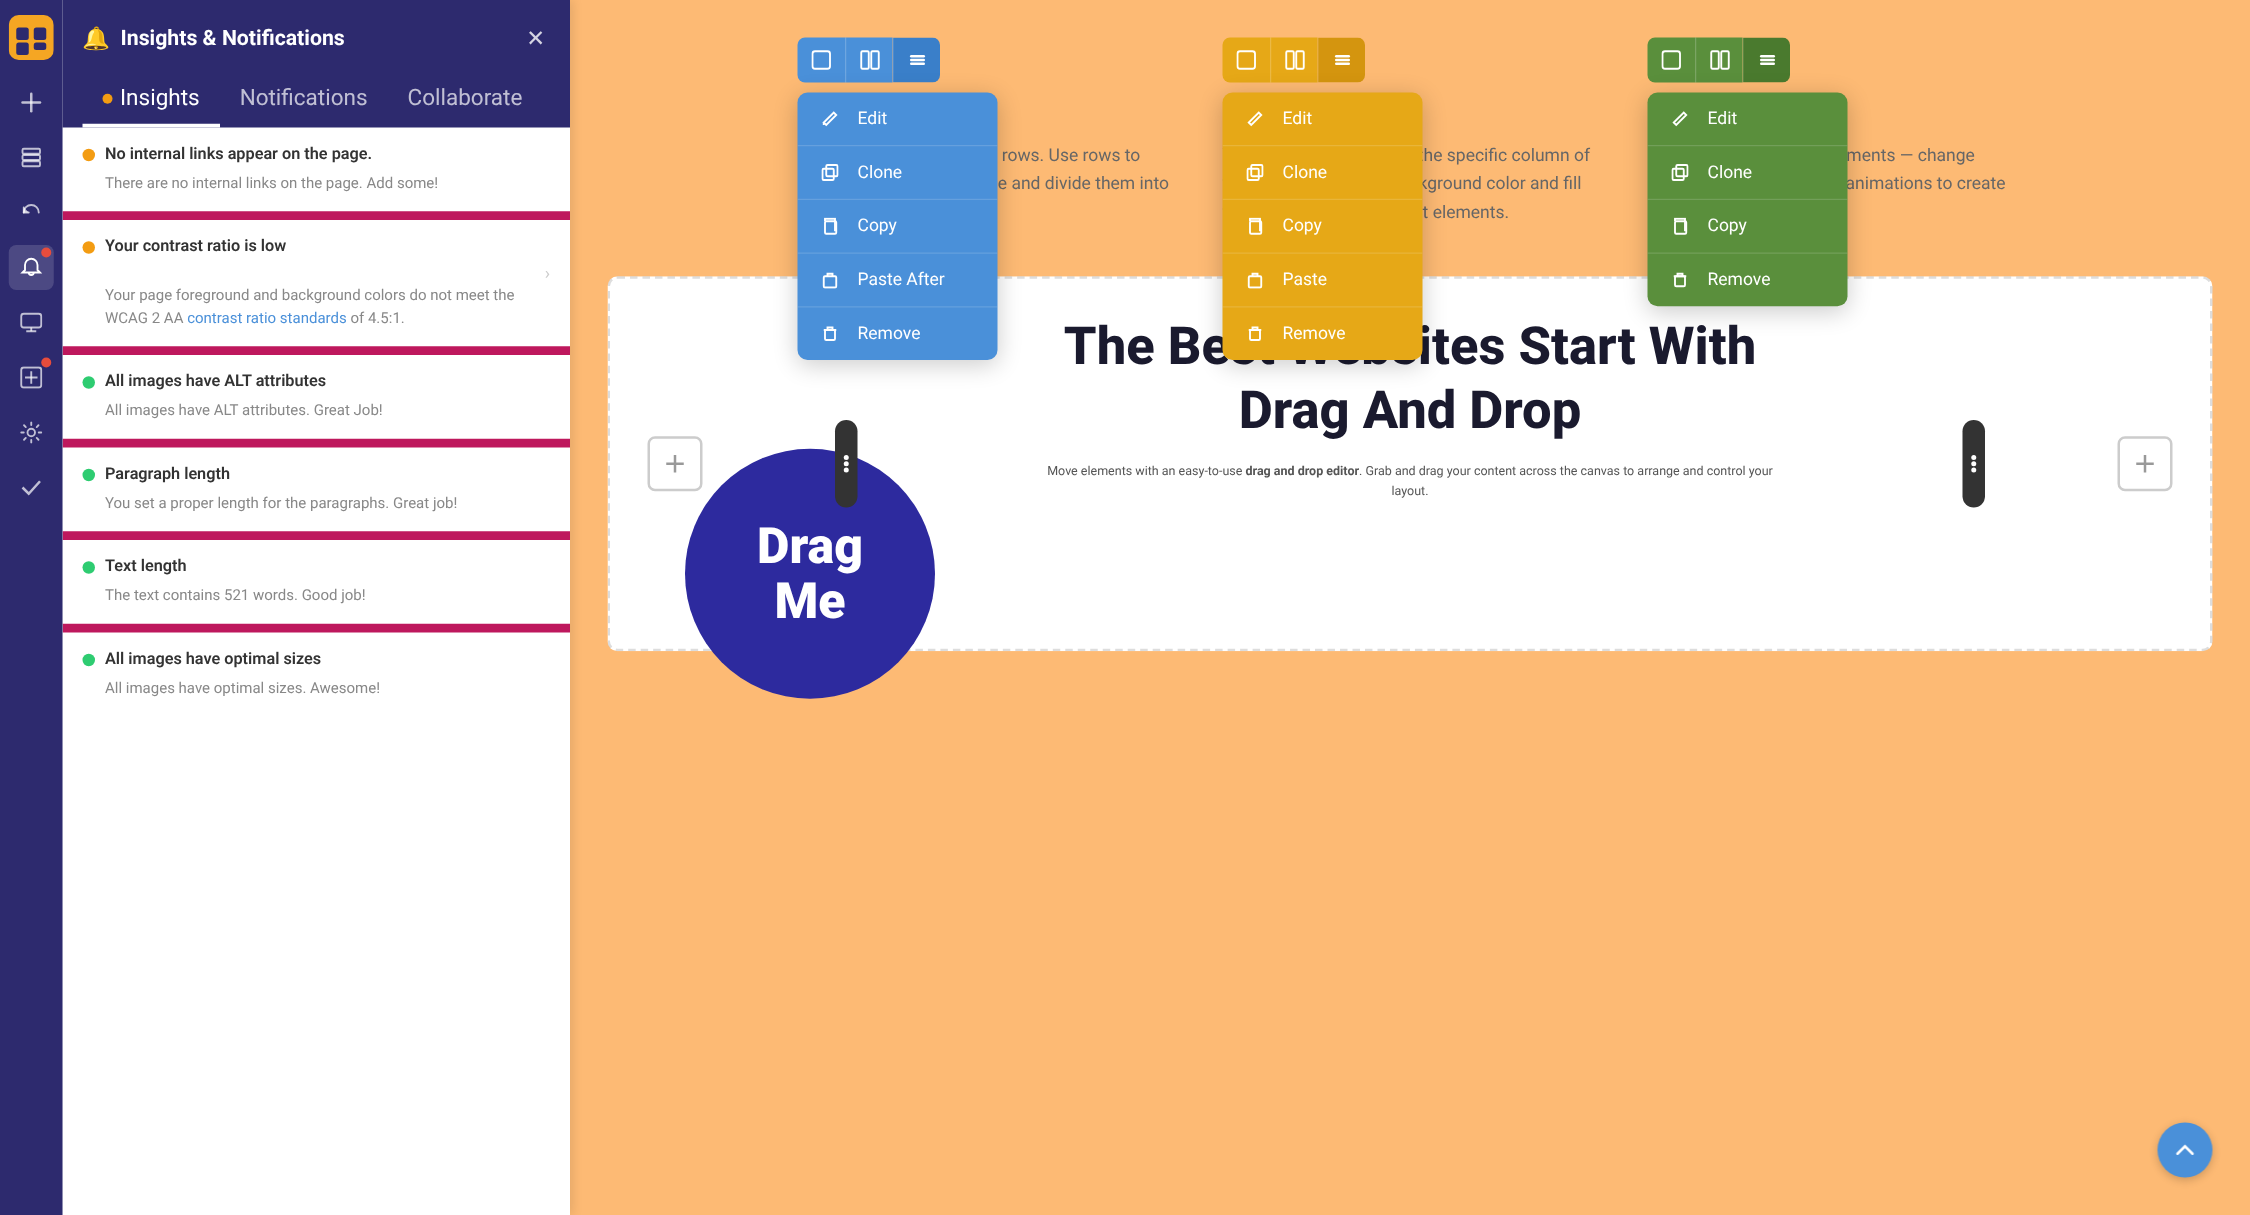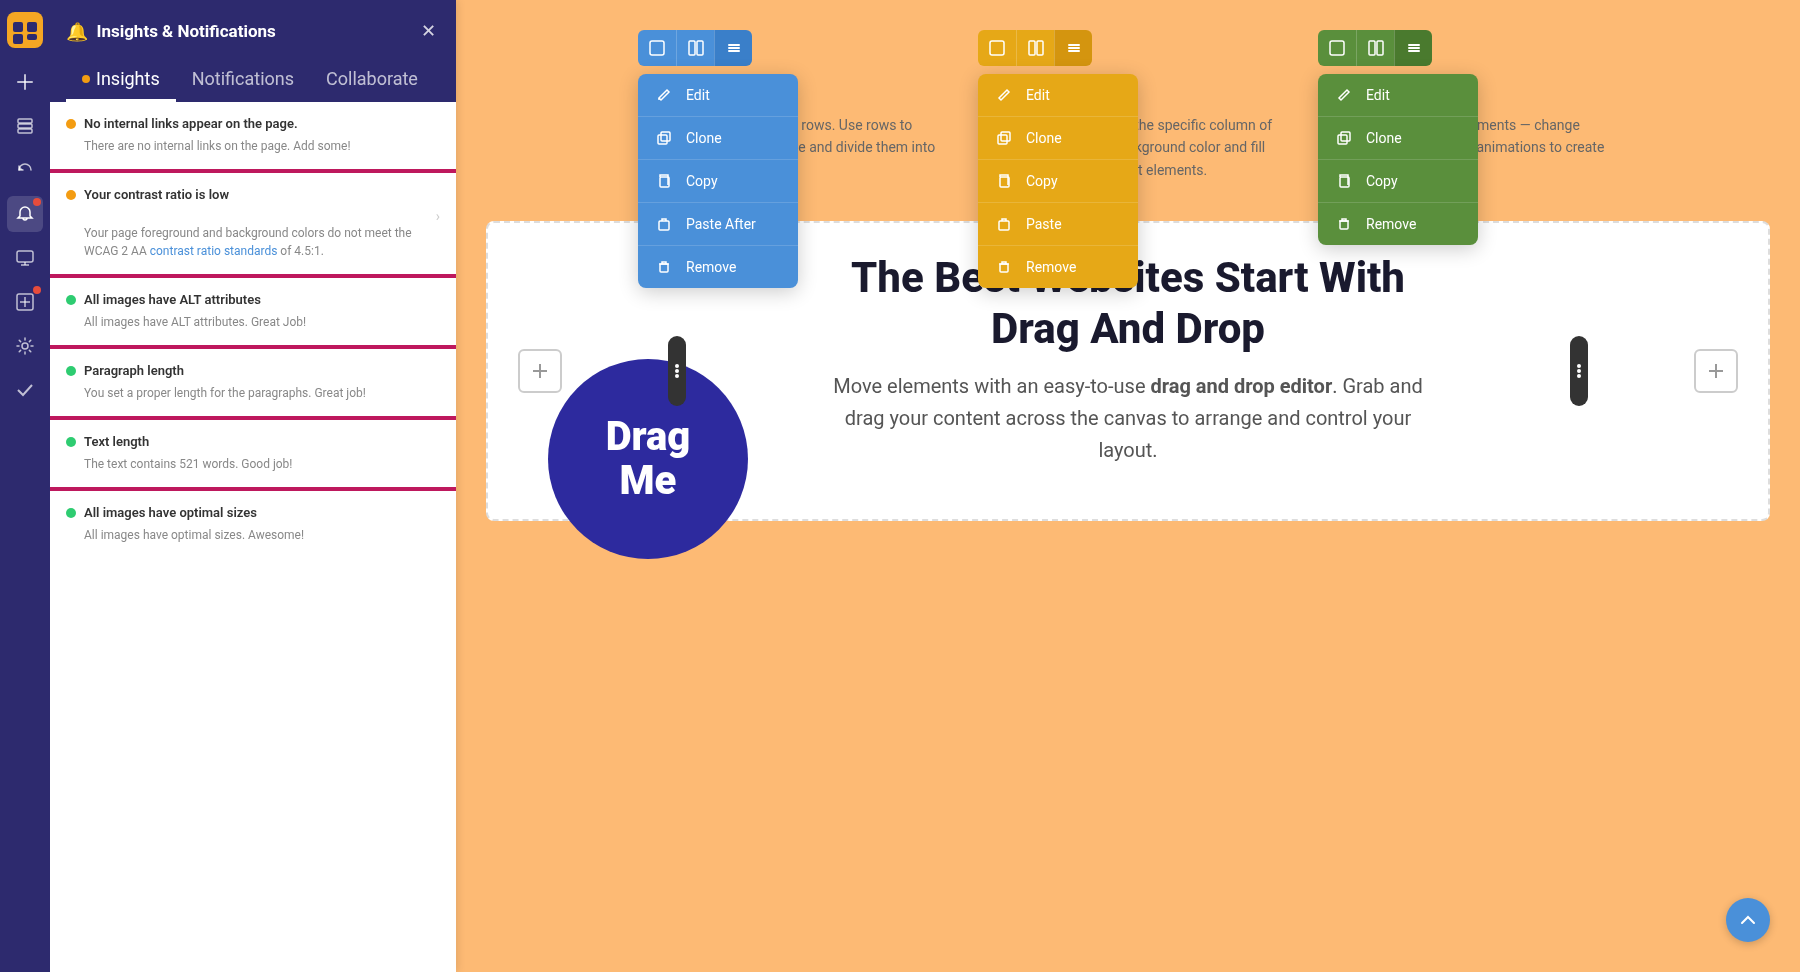--- a/index.html
+++ b/index.html
@@ -112,21 +112,21 @@
     }
 
     
     .panel-content {
       flex: 1;
       overflow-y: auto;
       padding: 0;
     }
     .insight-item {
       padding: 14px 16px;
-      border-bottom: 4px solid #be185d;
+      border-bottom: 7px solid #be185d;
     }
     .insight-item:last-child { border-bottom: none; }
     .insight-title {
       display: flex;
       align-items: center;
       gap: 8px;
       font-size: 13px;
       font-weight: 600;
       color: #333;
       margin-bottom: 6px;
@@ -284,21 +284,21 @@
     .main-heading {
       font-size: 42px;
       font-weight: 800;
       color: #1a1a2e;
       text-align: center;
       line-height: 1.2;
       max-width: 600px;
       margin-bottom: 16px;
     }
     .main-subtext {
-      font-size: 20px;
+      font-size: 10px;
       color: #555;
       text-align: center;
       max-width: 600px;
       line-height: 1.6;
       margin-bottom: 20px;
     }
     .main-subtext strong { font-weight: 700; }
 
     .scroll-to-top {
       position: fixed;

